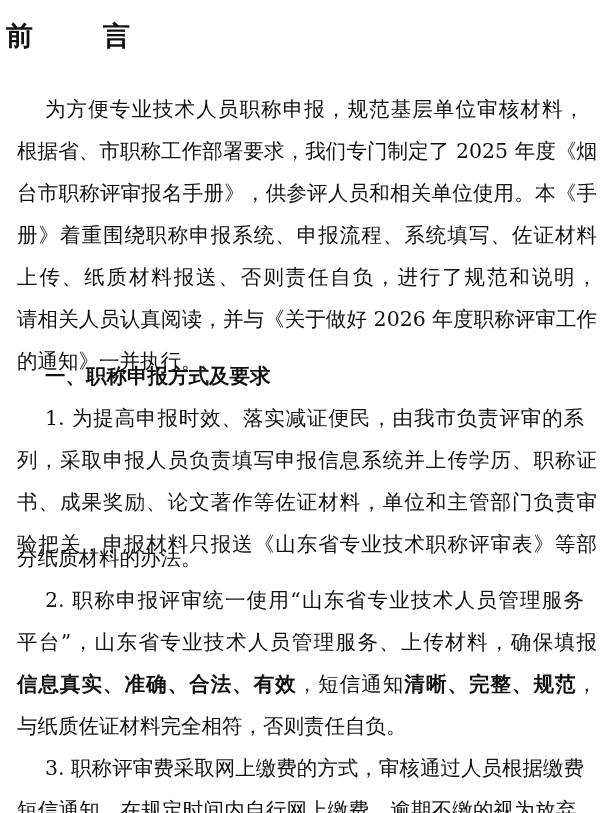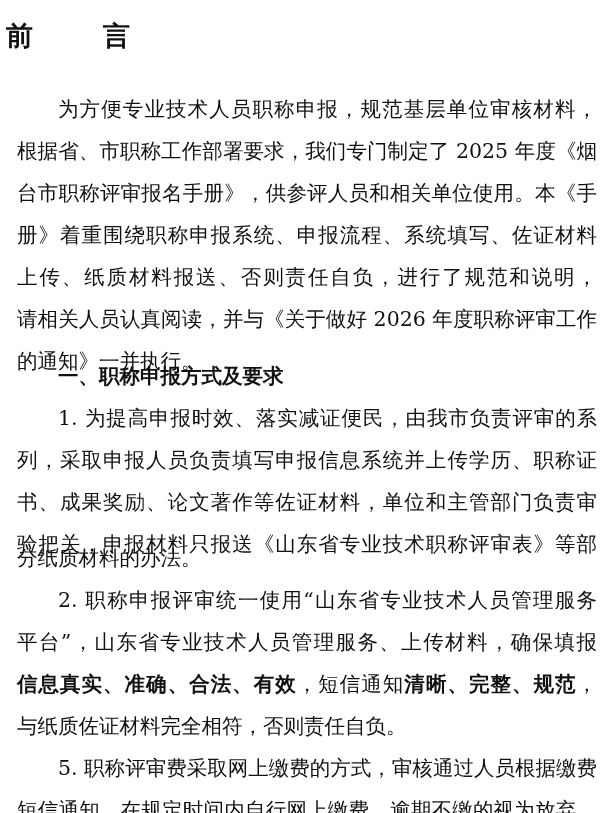--- a/index.html
+++ b/index.html
@@ -6,21 +6,21 @@
   body { width:610px; height:813px; overflow:hidden; position:relative;
          font-family: "DejaVu Serif", "Liberation Serif", serif; color:#111; }
   .title { position:absolute; top:16px; left:0; width:506px; 
            font-size:27px; font-weight:bold; letter-spacing:0; line-height:40px;
            font-family: "DejaVu Sans", "Liberation Sans", sans-serif; margin-left: 6px; }
   .title span { display:inline-block; }
   .title .gap { width:70px; }
   .line { position:absolute; left:17px; width:580px; font-size:20.5px; line-height:28px;
           white-space:nowrap; text-align:justify; text-align-last:justify; }
   .line.last { text-align-last:left; }
-  .line.indent { left:58px; width:539px; }
+  .line.indent { left:45px; width:539px; }
   .heading { font-family: Liberation Sans, sans-serif; font-weight:bold; text-align-last:left; }
   b { font-family: Liberation Mono, monospace; font-weight:bold; }
 </style>
 </head>
 <body>
 
 <div>
   <div class="title">
     <span>前</span><span class="gap"></span><span>言</span>
   </div>
@@ -46,16 +46,16 @@
   </div>
 
   <div>
     <div class="line indent" style="top:586px">2. 职称申报评审统一使用“山东省专业技术人员管理服务</div>
     <div class="line" style="top:628px">平台”，山东省专业技术人员管理服务、上传材料，确保填报</div>
     <div class="line" style="top:670px"><b>信息真实、准确、合法、有效</b><span>，短信通知</span><b>清晰、完整、规范</b><span>，</span></div>
     <div class="line last" style="top:712px">与纸质佐证材料完全相符，否则责任自负。</div>
   </div>
 
   <div>
-    <div class="line indent" style="top:754px">5. 职称评审费采取网上缴费的方式，审核通过人员根据缴费</div>
+    <div class="line indent" style="top:754px">3. 职称评审费采取网上缴费的方式，审核通过人员根据缴费</div>
     <div class="line" style="top:796px">短信通知，在规定时间内自行网上缴费，逾期不缴的视为放弃。</div>
   </div>
 </div>
 
 </body></html>

